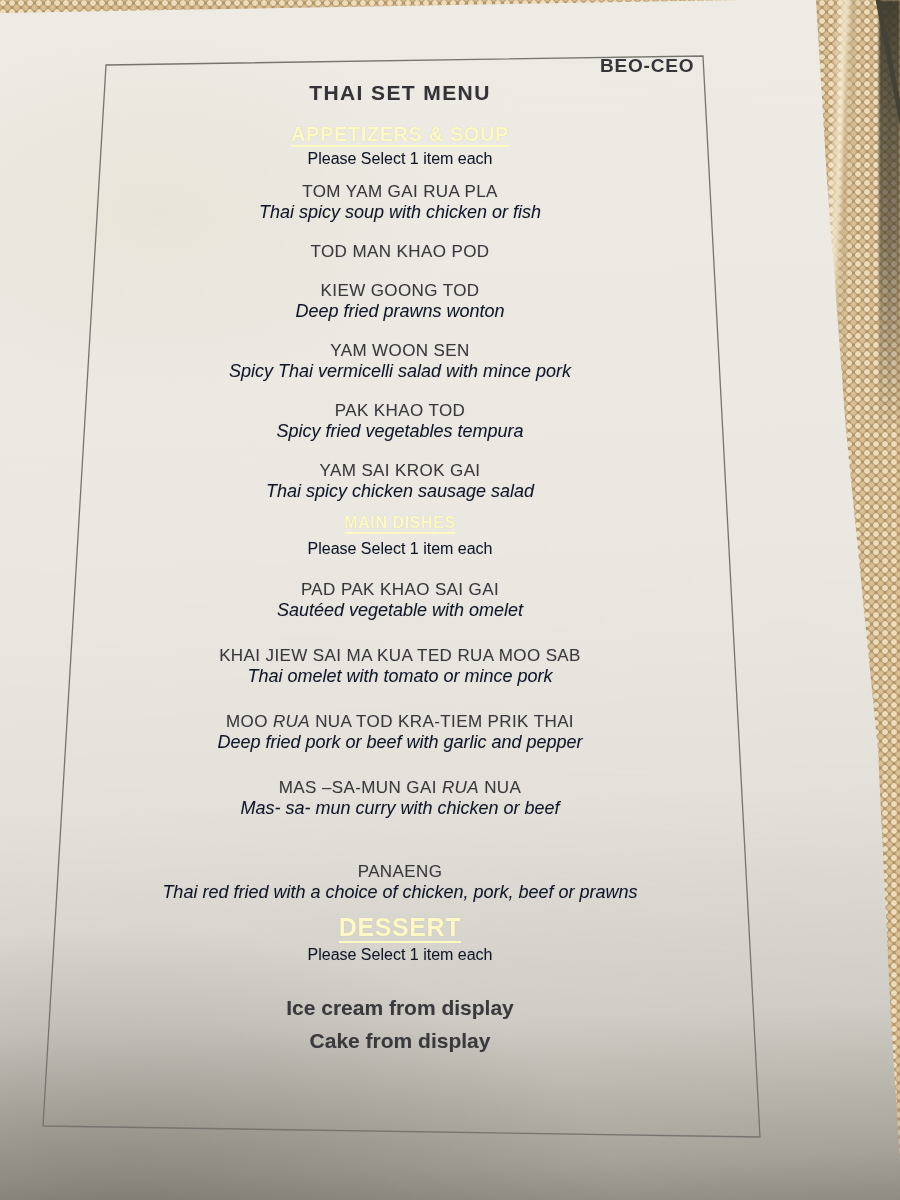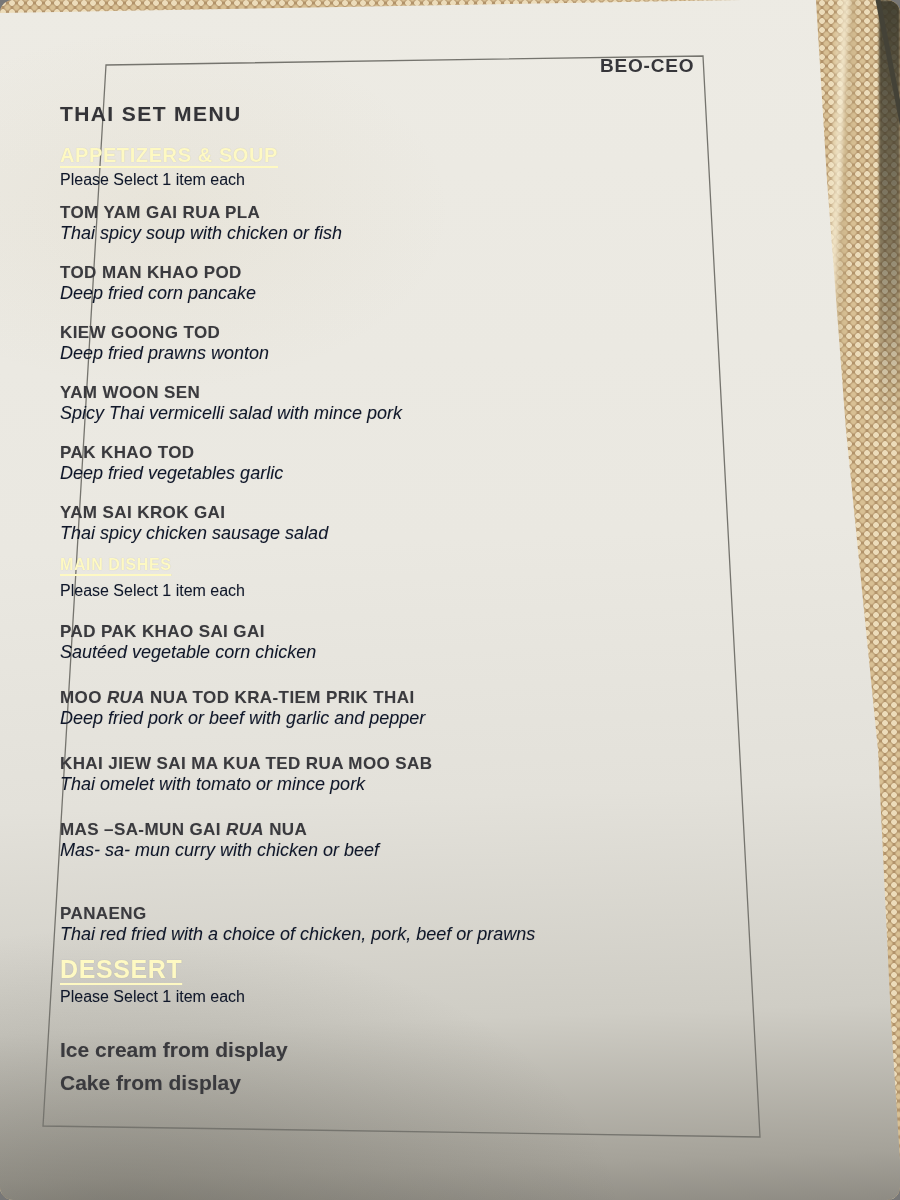--- a/index.html
+++ b/index.html
@@ -1,17 +1,17 @@
 <!DOCTYPE html>
 <html><head>
 <meta charset="utf-8">
 <style>
   html,body{margin:0;padding:0;background:#777;}
   .scene{position:relative;width:900px;height:1200px;overflow:hidden;
-         font-family:"Liberation Sans",sans-serif;border-radius:13px;}
+         font-family:"Liberation Sans",sans-serif;}
 
   
   .fabric{position:absolute;inset:0;background-color:#b2936a;
     background-image:
       radial-gradient(circle at 3px 3px,#ecdcba 2.5px,rgba(0,0,0,0) 3.2px),
       radial-gradient(circle at 3px 3px,#d8c094 2.5px,rgba(0,0,0,0) 3.2px);
     background-size:9px 9px,9px 9px;background-position:0 0,4.5px 4.5px;}
   .fabric-seam{position:absolute;left:836px;top:-12px;width:28px;height:770px;
     background:linear-gradient(90deg,rgba(0,0,0,0),rgba(246,236,210,.85) 38%,rgba(198,176,134,.55) 60%,rgba(0,0,0,0));
     transform:rotate(2.6deg);transform-origin:top center;filter:blur(1px);}
@@ -29,34 +29,34 @@
       linear-gradient(178deg,#edebe4 0%,#eae8e1 45%,#e3e1da 66%,#cfcdc5 84%,#a5a299 96%,#8e8b83 100%);
     clip-path:polygon(0 13px,742px 0,816px 0,827px 180px,846px 430px,878px 750px,
                       891px 1020px,900px 1160px,900px 1200px,0 1200px);}
 
   
   .frame{position:absolute;inset:0;}
 
   .corner-label{position:absolute;left:600px;top:55px;font-size:19px;font-weight:700;
     letter-spacing:.8px;color:#36363a;}
 
-  .content{position:absolute;left:60px;top:74px;width:680px;text-align:left;
-    color:#3d3d3d;text-shadow:0 0 1px rgba(70,70,70,.22);margin-top:21px;}
+  .content{position:absolute;left:60px;top:74px;width:680px;text-align:center;
+    color:#3d3d3d;text-shadow:0 0 1px rgba(70,70,70,.22);}
   .content h1{margin:6px 0 0;font-size:21px;line-height:26px;font-weight:700;letter-spacing:1.4px;color:#343438;}
   .sec-head{margin:16px 0 0;font-size:20px;line-height:24px;font-weight:700;letter-spacing:.6px;color:#fef9c3;
     text-decoration:underline;text-decoration-thickness:2px;text-underline-offset:4px;}
   .sec2 .sec-head{margin-top:8px;font-size:16px;line-height:26px;}
   .sec3 .sec-head{margin-top:9px;font-size:25px;line-height:30px;text-underline-offset:5px;}
   .sec-note{margin:3px 0 0;font-size:16px;line-height:20px;color:#0f172a;}
   .item{margin-top:19px;}
   .sec1 .item:first-of-type{margin-top:13px;}
   .sec2 .item{margin-top:25px;}
   .sec2 .item:first-of-type{margin-top:21px;}
   .sec2 .item.gap-lg{margin-top:43px;}
-  .item .name{font-size:17px;line-height:20px;font-weight:700;letter-spacing:.4px;color:#3a3a3e;}
+  .item .name{font-size:17px;line-height:20px;font-weight:400;letter-spacing:.4px;color:#3a3a3e;}
   .item .name .em{font-style:italic;}
   .item .desc{font-size:18px;line-height:21px;font-style:italic;color:#0f172a;}
   .dessert-item{margin-top:8px;font-size:21px;line-height:25px;font-weight:700;color:#3a3a3e;}
   .dessert-item.second{margin-top:30px;}
 </style>
 </head>
 <body>
 
 <div class="scene">
   <div class="fabric"></div>
@@ -78,55 +78,54 @@
     <section class="sec1">
       <h2 class="sec-head">APPETIZERS &amp; SOUP</h2>
       <p class="sec-note">Please Select 1 item each</p>
 
       <div class="item">
         <div class="name"><span>TOM YAM GAI RUA PLA</span><span class="em"></span><span></span></div>
         <div class="desc">Thai spicy soup with chicken or fish</div>
       </div>
       <div class="item">
         <div class="name"><span>TOD MAN KHAO POD</span><span class="em"></span><span></span></div>
-        <div class="desc">Deep fried corn pancake</div>
       </div>
       <div class="item">
         <div class="name"><span>KIEW GOONG TOD</span><span class="em"></span><span></span></div>
         <div class="desc">Deep fried prawns wonton</div>
       </div>
       <div class="item">
         <div class="name"><span>YAM WOON SEN</span><span class="em"></span><span></span></div>
         <div class="desc">Spicy Thai vermicelli salad with mince pork</div>
       </div>
       <div class="item">
         <div class="name"><span>PAK KHAO TOD</span><span class="em"></span><span></span></div>
-        <div class="desc">Deep fried vegetables garlic</div>
+        <div class="desc">Spicy fried vegetables tempura</div>
       </div>
       <div class="item">
         <div class="name"><span>YAM SAI KROK GAI</span><span class="em"></span><span></span></div>
         <div class="desc">Thai spicy chicken sausage salad</div>
       </div>
     </section>
 
     <section class="sec2">
       <h2 class="sec-head">MAIN DISHES</h2>
       <p class="sec-note">Please Select 1 item each</p>
 
       <div class="item">
         <div class="name"><span>PAD PAK KHAO SAI GAI</span><span class="em"></span><span></span></div>
-        <div class="desc">Sautéed vegetable corn chicken</div>
+        <div class="desc">Sautéed vegetable with omelet</div>
+      </div>
+      <div class="item">
+        <div class="name"><span>KHAI JIEW SAI MA KUA TED RUA MOO SAB</span><span class="em"></span><span></span></div>
+        <div class="desc">Thai omelet with tomato or mince pork</div>
       </div>
       <div class="item">
         <div class="name"><span>MOO </span><span class="em">RUA</span><span> NUA TOD KRA-TIEM PRIK THAI</span></div>
         <div class="desc">Deep fried pork or beef with garlic and pepper</div>
-      </div>
-      <div class="item">
-        <div class="name"><span>KHAI JIEW SAI MA KUA TED RUA MOO SAB</span><span class="em"></span><span></span></div>
-        <div class="desc">Thai omelet with tomato or mince pork</div>
       </div>
       <div class="item">
         <div class="name"><span>MAS –SA-MUN GAI </span><span class="em">RUA</span><span> NUA</span></div>
         <div class="desc">Mas- sa- mun curry with chicken or beef</div>
       </div>
       <div class="item gap-lg">
         <div class="name"><span>PANAENG</span><span class="em"></span><span></span></div>
         <div class="desc">Thai red fried with a choice of chicken, pork, beef or prawns</div>
       </div>
     </section>

